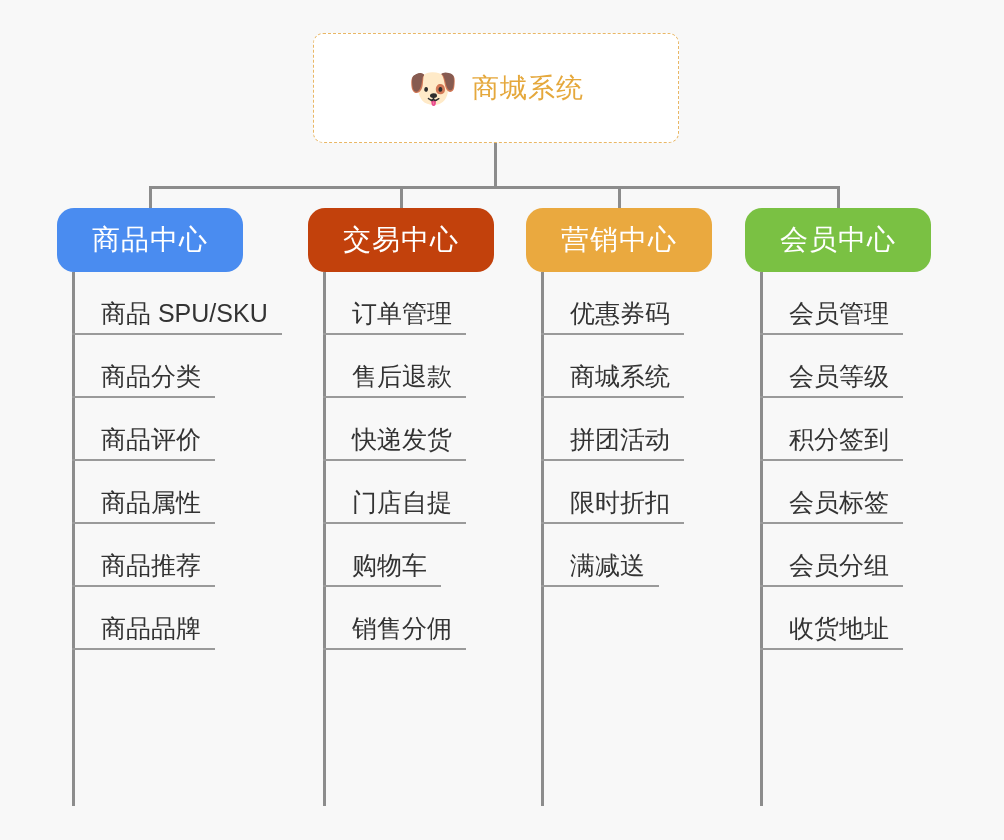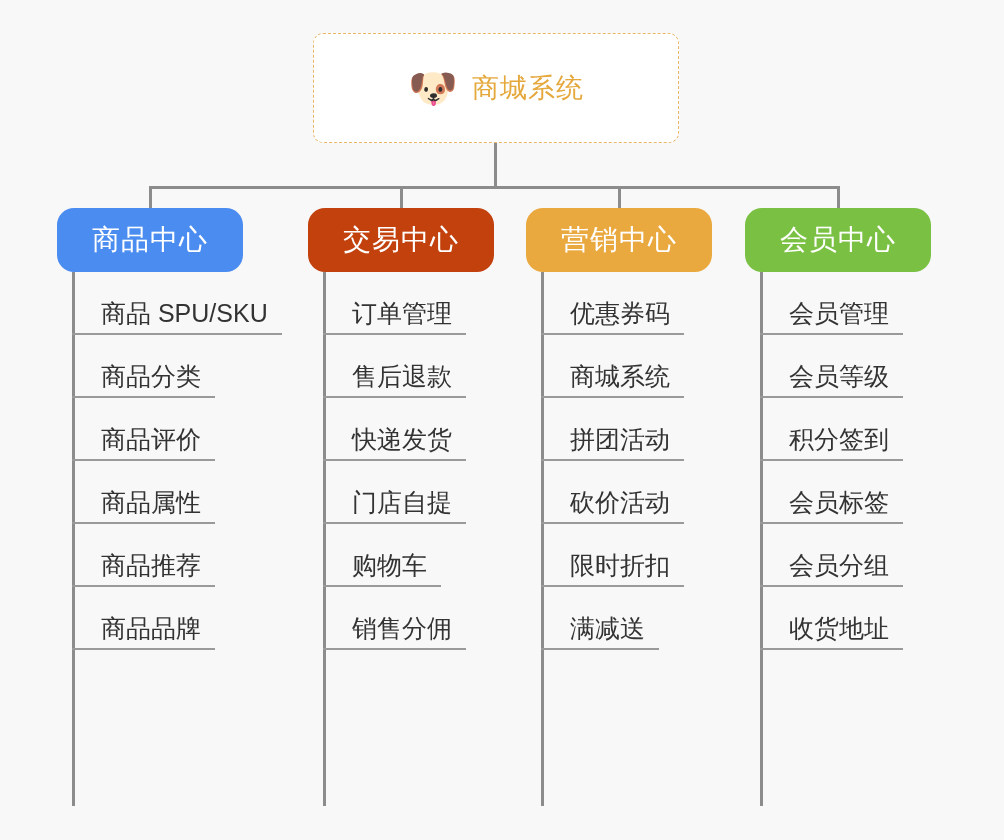--- a/index.html
+++ b/index.html
@@ -196,23 +196,20 @@
       <div class="leaf">
           <div class="leaf-inner"><span class="leaf-label">优惠券码</span></div>
         </div>
       <div class="leaf">
           <div class="leaf-inner"><span class="leaf-label">商城系统</span></div>
         </div>
       <div class="leaf">
           <div class="leaf-inner"><span class="leaf-label">拼团活动</span></div>
         </div>
       <div class="leaf">
-          <div class="leaf-inner"><span class="leaf-label">砍价活动</span></div>
-        </div>
-      <div class="leaf">
           <div class="leaf-inner"><span class="leaf-label">限时折扣</span></div>
         </div>
       <div class="leaf">
           <div class="leaf-inner"><span class="leaf-label">满减送</span></div>
         </div>
     </div>
   </div>
 
   <div class="column" style="left:745px;">
     <div class="cat-header" style="background:#7ac143;">

